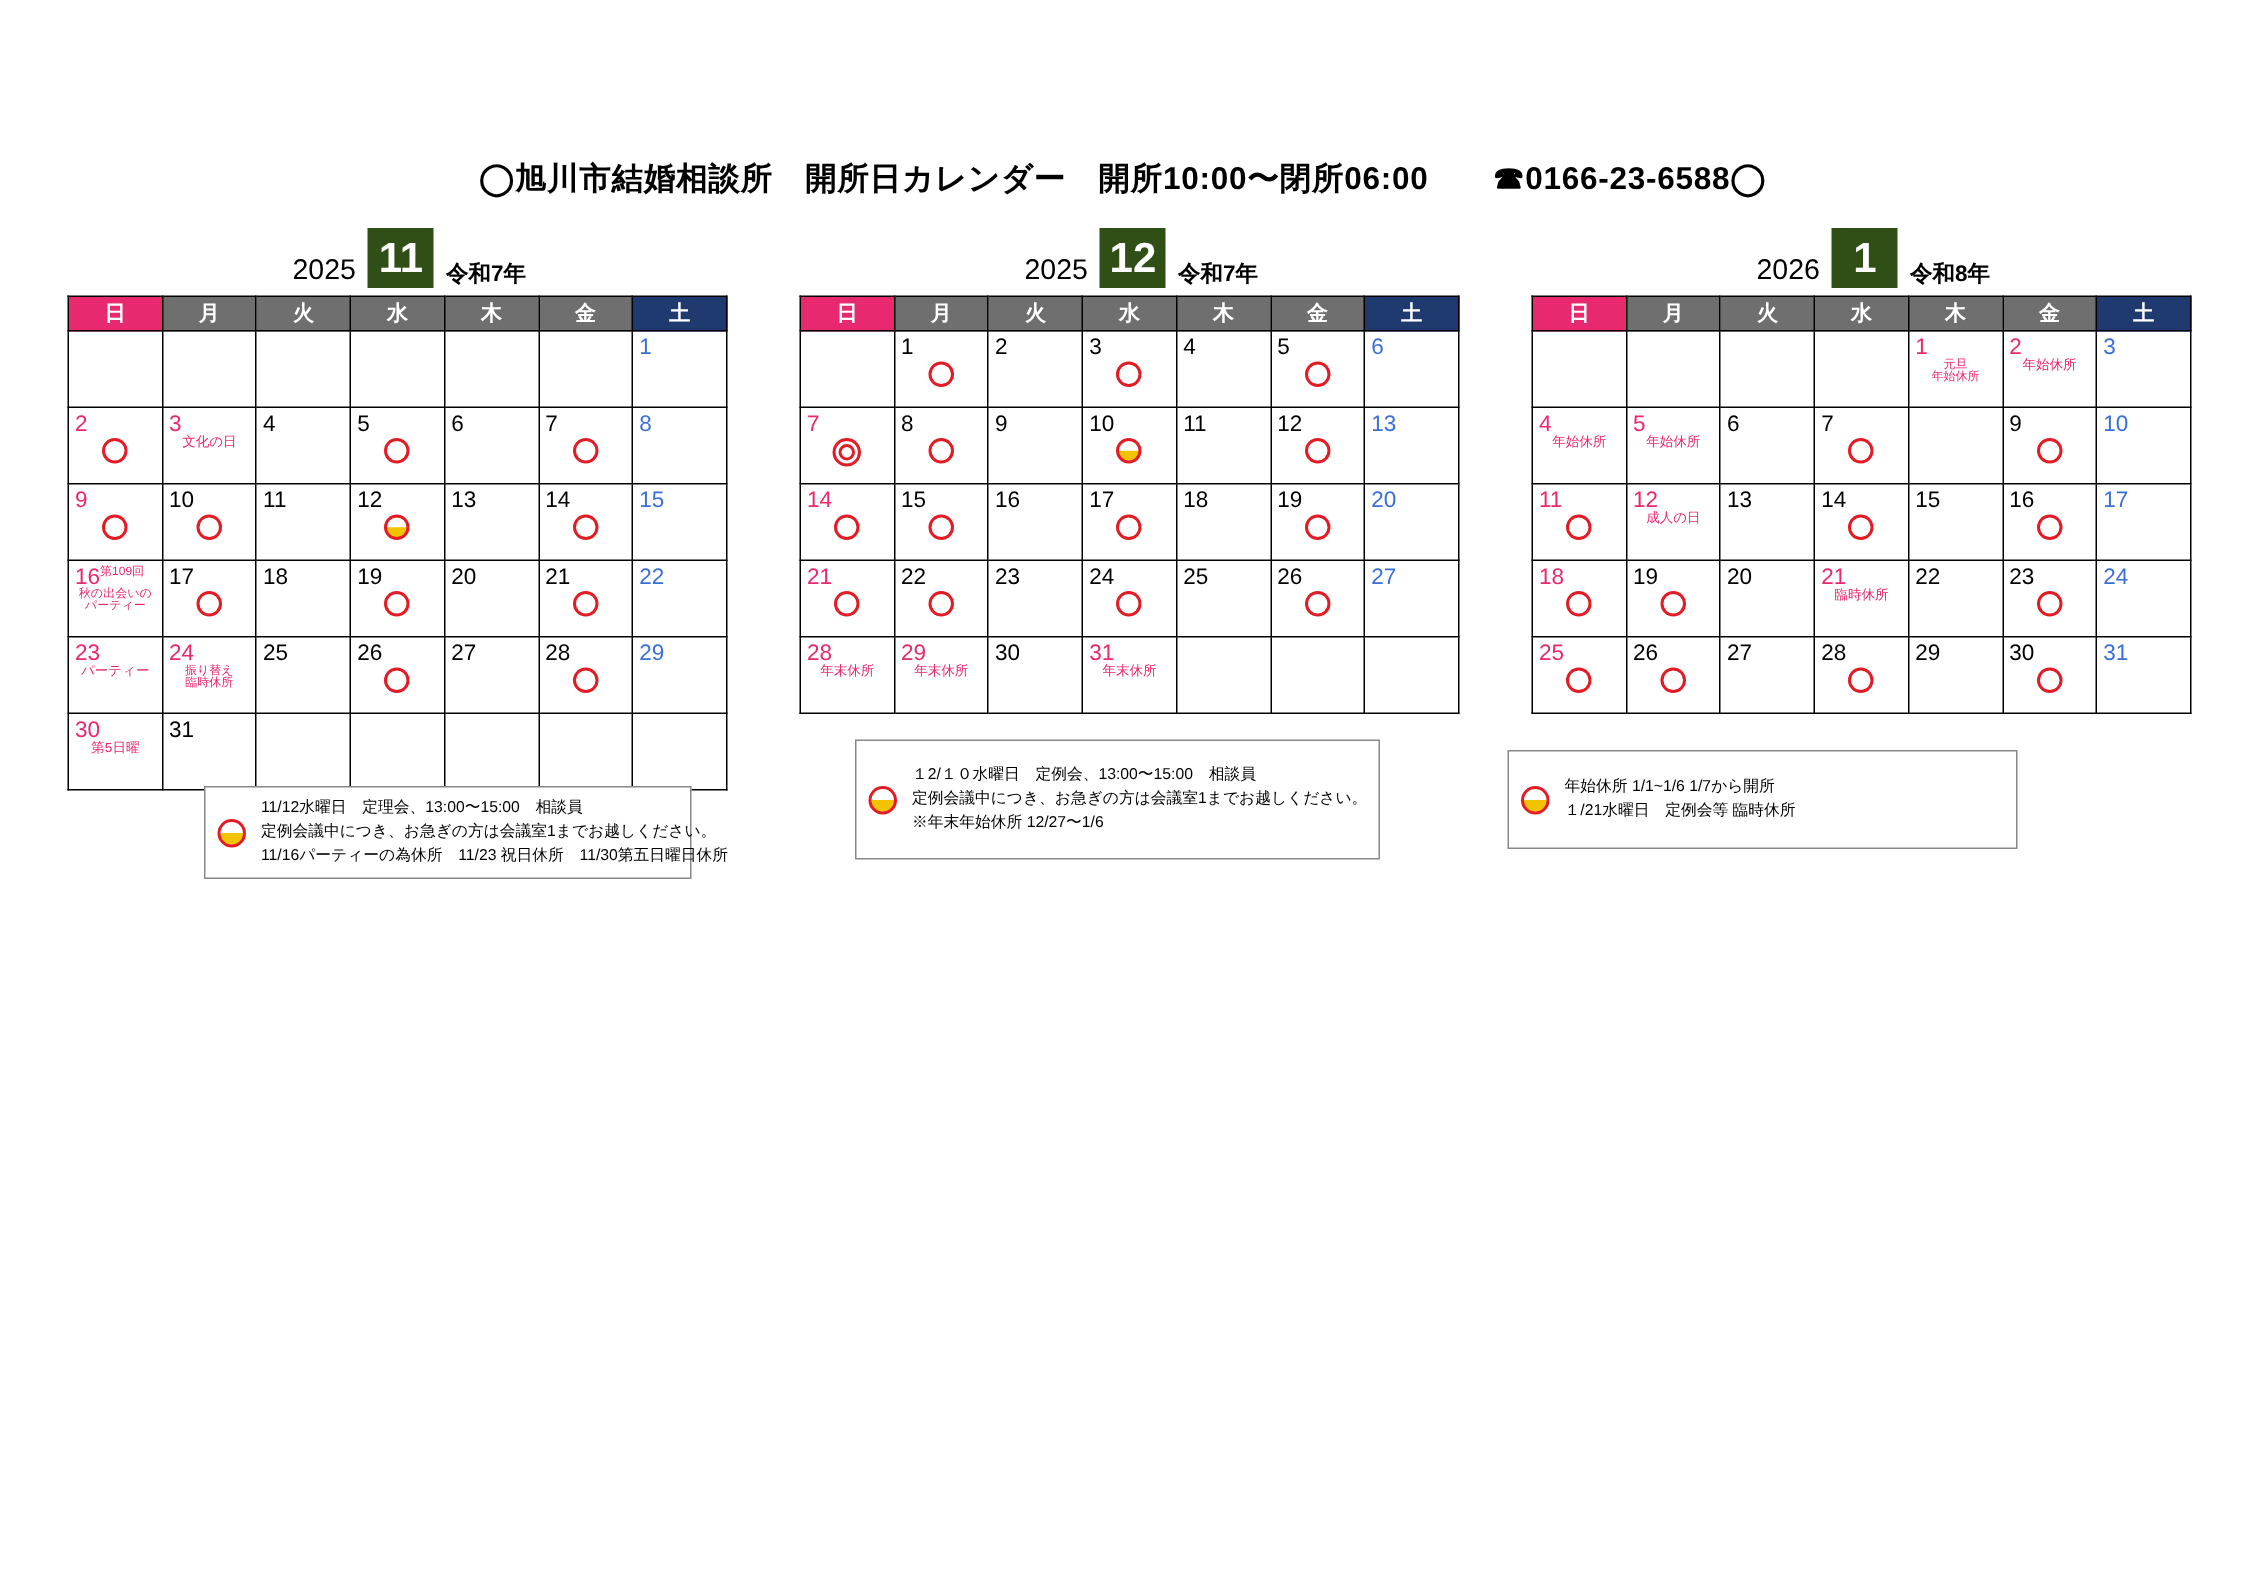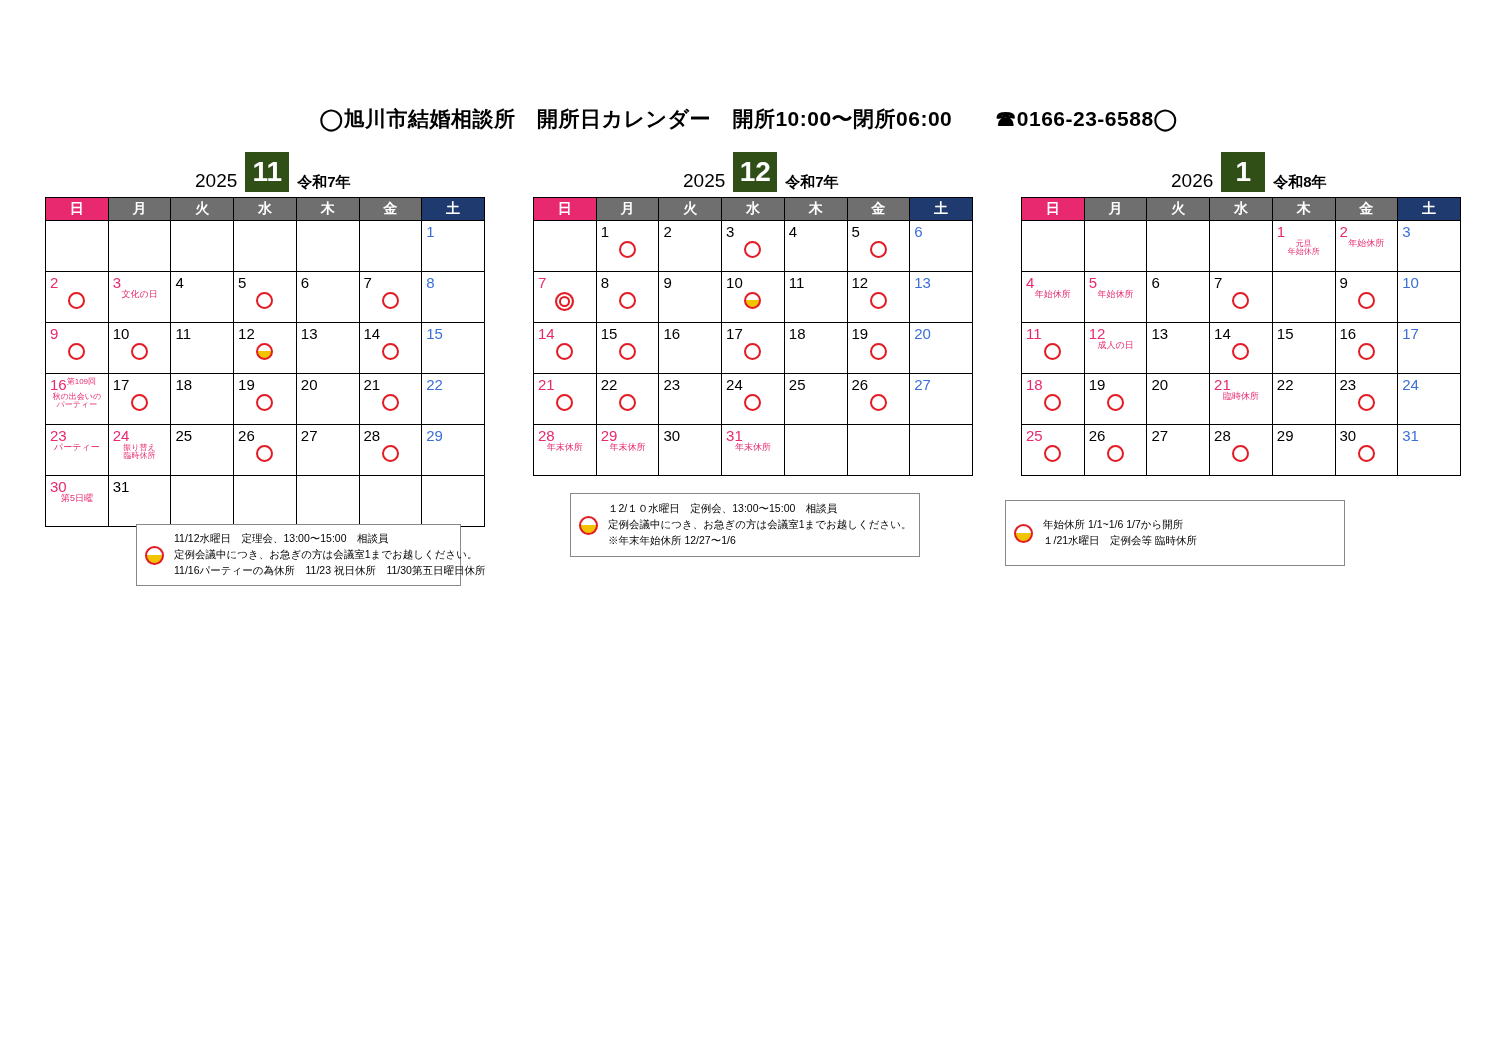--- a/index.html
+++ b/index.html
@@ -162,21 +162,21 @@
     width: 19px;
     height: 19px;
   }
   .legend .lines {
     font-size: 10.5px;
     line-height: 1.5;
   }
   .legend .lines div { white-space: nowrap; }
 
   #legend1 { left: 136px; top: 524px; width: 325px; height: 62px; }
-  #legend2 { left: 570px; top: 493px; width: 350px; height: 64px; }
+  #legend2 { left: 570px; top: 493px; width: 350px; height: 80px; }
   #legend3 { left: 1005px; top: 500px; width: 340px; height: 66px; }
 </style>
 </head>
 <body>
 
 <div class="page-header">◯旭川市結婚相談所　開所日カレンダー　開所10:00〜閉所06:00　　☎0166-23-6588◯</div>
 
 <div class="cal-row">
 
   <div class="cal-block b1">

